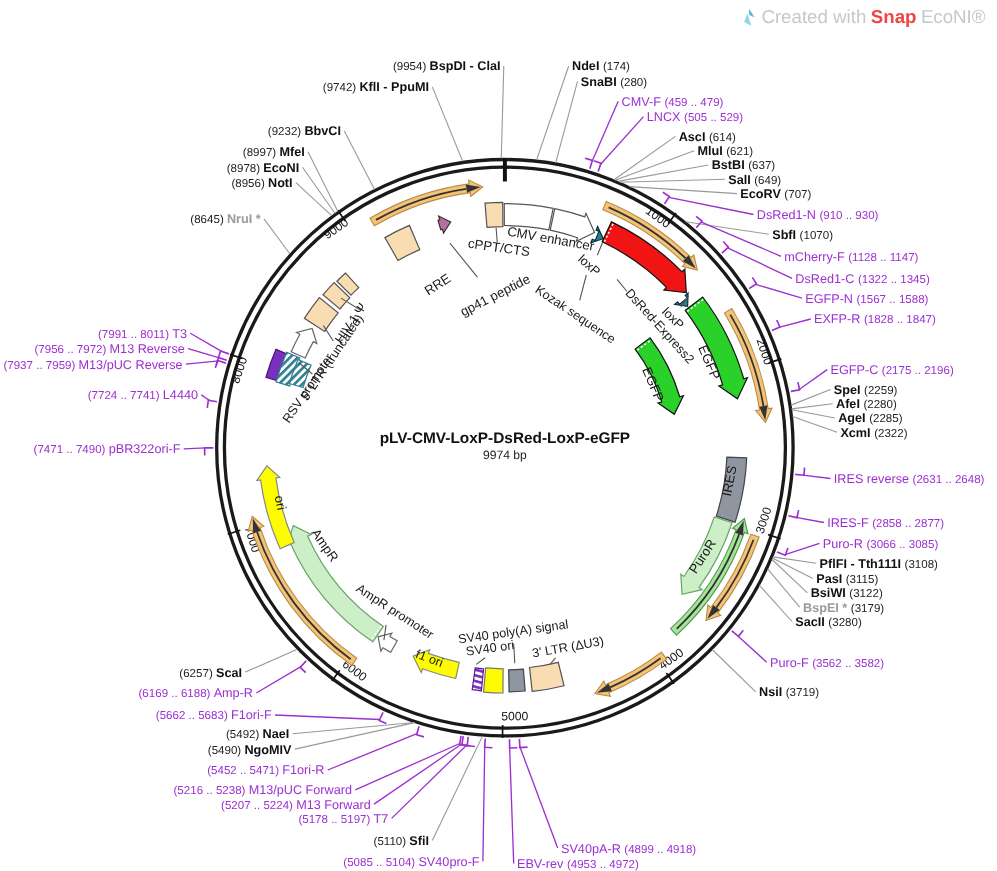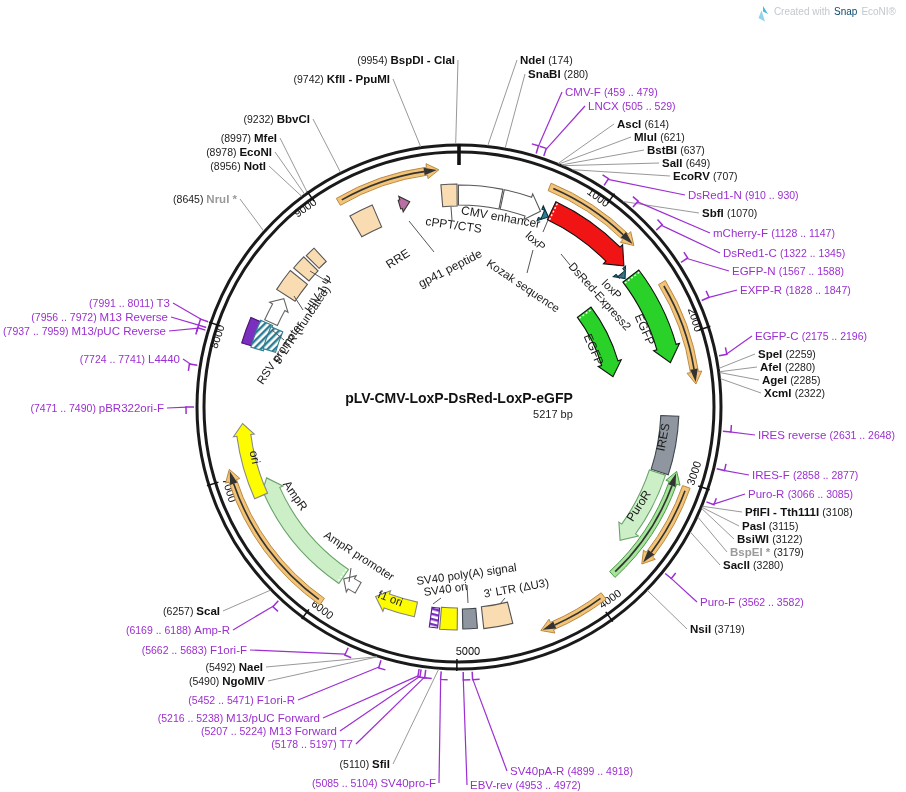--- a/index.html
+++ b/index.html
@@ -1,23 +1,23 @@
 <!DOCTYPE html>
 <html><head>
 <meta charset="utf-8">
 <style>
   html,body{margin:0;padding:0;background:#fff;}
   #stage{position:relative;width:906px;height:792px;background:#fff;overflow:hidden;
          font-family:"Liberation Sans","DejaVu Sans",sans-serif;}
   #map-svg{position:absolute;left:0;top:0;}
-  #title-block{position:absolute;left:459px;top:390px;transform:translateX(-50%);text-align:right;}
+  #title-block{position:absolute;left:459px;top:390px;transform:translateX(-50%);text-align:center;}
   #plasmid-title{font-size:14px;font-weight:bold;color:#111;white-space:nowrap;}
   #plasmid-length{font-size:11px;color:#222;margin-top:2px;}
-  #credit{position:absolute;right:10px;top:6px;font-size:10px;color:#c3c8cd;display:flex;align-items:flex-start;gap:4px;}
-  #credit .snap{color:#0c4a6e;}
+  #credit{position:absolute;right:10px;top:6px;font-size:17px;color:#c3c8cd;display:flex;align-items:center;gap:4px;}
+  #credit .snap{color:#ef4444;font-weight:bold;}
   svg text{font-family:"Liberation Sans","DejaVu Sans",sans-serif;}
 </style>
 </head>
 <body>
 
 <div id="stage">
   <svg id="map-svg" width="906" height="792">
       <defs>
         <pattern id="ts" width="5" height="5" patternUnits="userSpaceOnUse" patternTransform="rotate(45)">
           <rect width="5" height="5" fill="#fff"></rect>
@@ -508,21 +508,21 @@
         <text x="510" y="775" text-anchor="start"><tspan fill="#9c2fd1" font-weight="400" font-size="11.5">SV40pA-R  </tspan><tspan fill="#9c2fd1" font-weight="400" font-size="10.5">(4899 .. 4918)</tspan></text>
       </g>
       <g>
         <line x1="467" y1="785" x2="463.2835265606684" y2="678.9662688647327" stroke="#9c2fd1" stroke-width="1.2"></line>
         <polyline points="470.3,679.8 463.3,680.0 463.2,672.0" fill="none" stroke="#9c2fd1" stroke-width="1.5"></polyline>
         <text x="470" y="789" text-anchor="start"><tspan fill="#9c2fd1" font-weight="400" font-size="11.5">EBV-rev  </tspan><tspan fill="#9c2fd1" font-weight="400" font-size="10.5">(4953 .. 4972)</tspan></text>
       </g>
     </svg>
   <div id="title-block">
     <div id="plasmid-title">pLV-CMV-LoxP-DsRed-LoxP-eGFP</div>
-    <div id="plasmid-length">5217 bp</div>
+    <div id="plasmid-length">9974 bp</div>
   </div>
   <div id="credit">
     <svg width="15" height="16">
       <path d="M8 0 L13 8 L8 5.5 Z" fill="#49b7dd"></path>
       <path d="M6.5 4.5 L10 15.5 L3.5 12 Z" fill="#8fd4ea"></path>
     </svg>
       <span>Created with </span>
       <span class="snap">Snap</span>
       <span>EcoNI®</span>
   </div>

